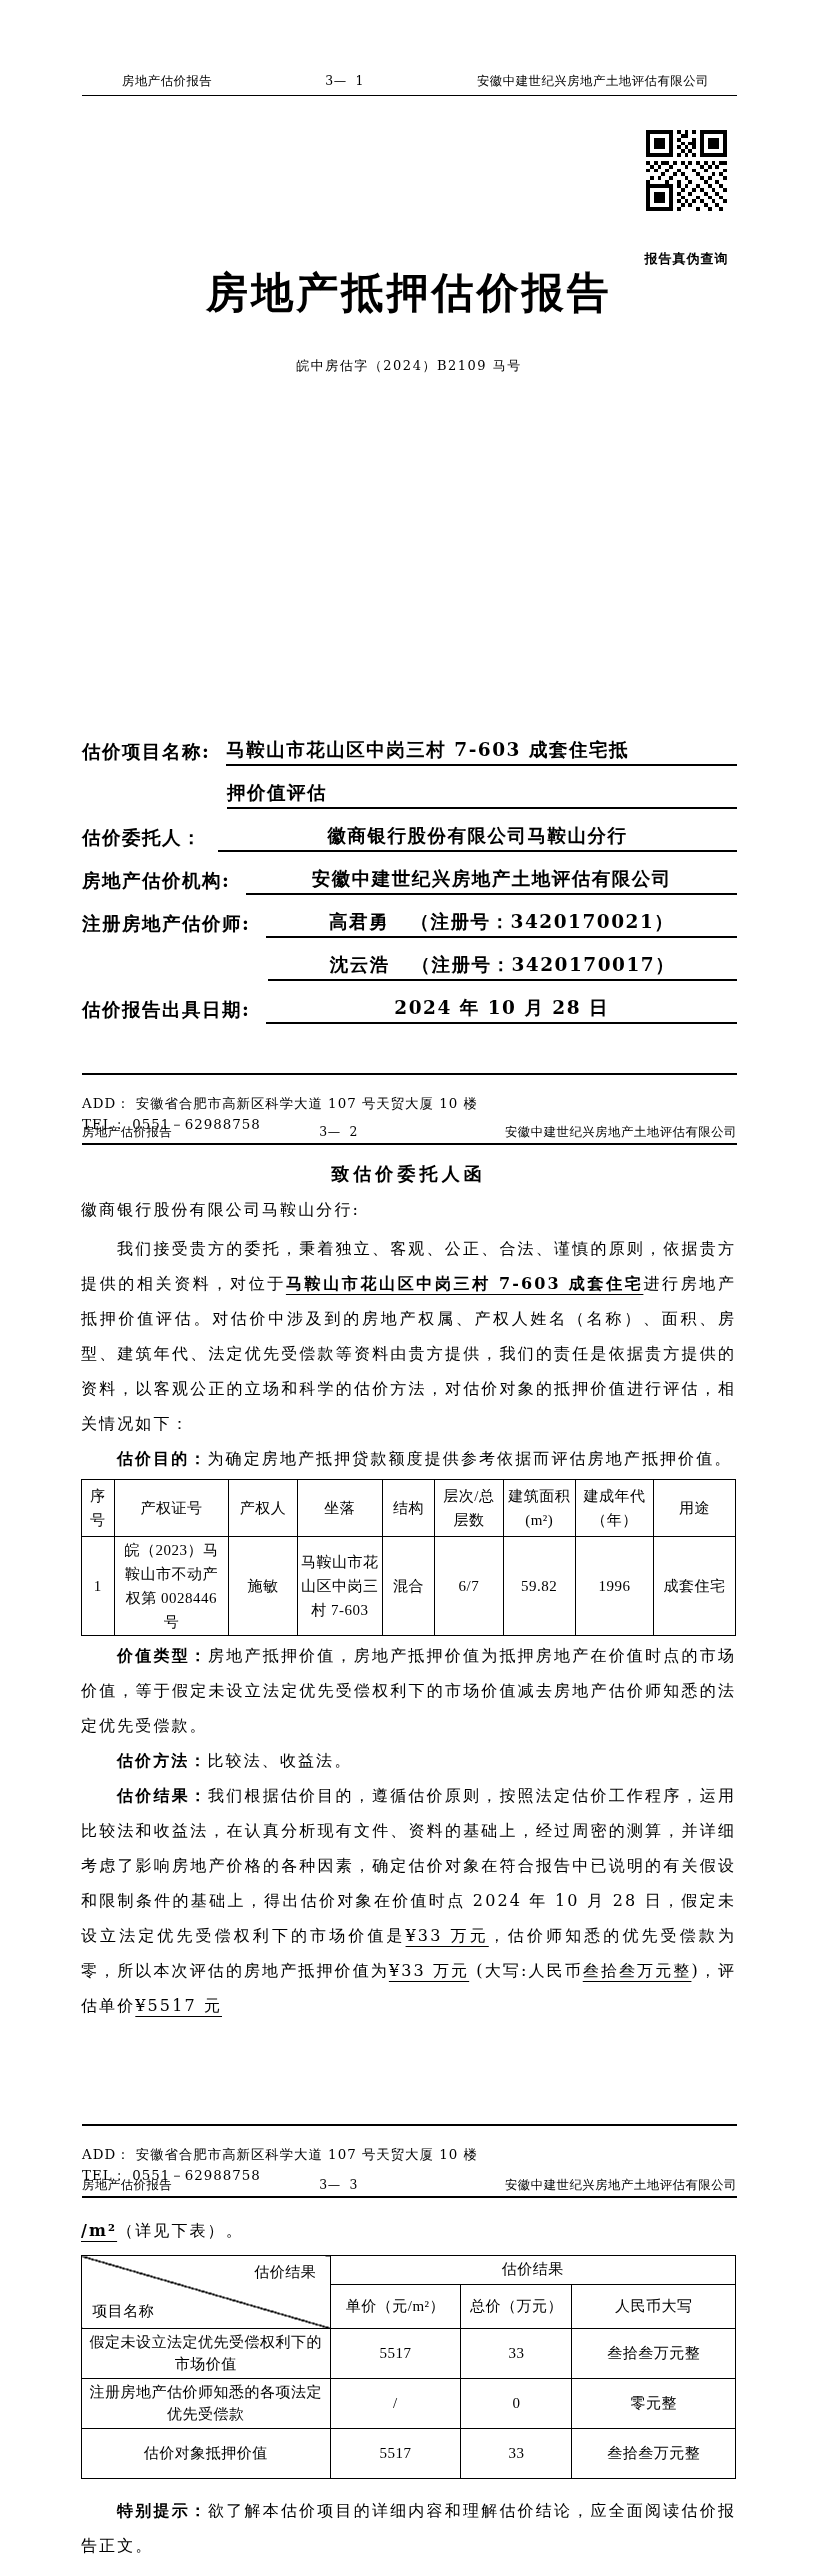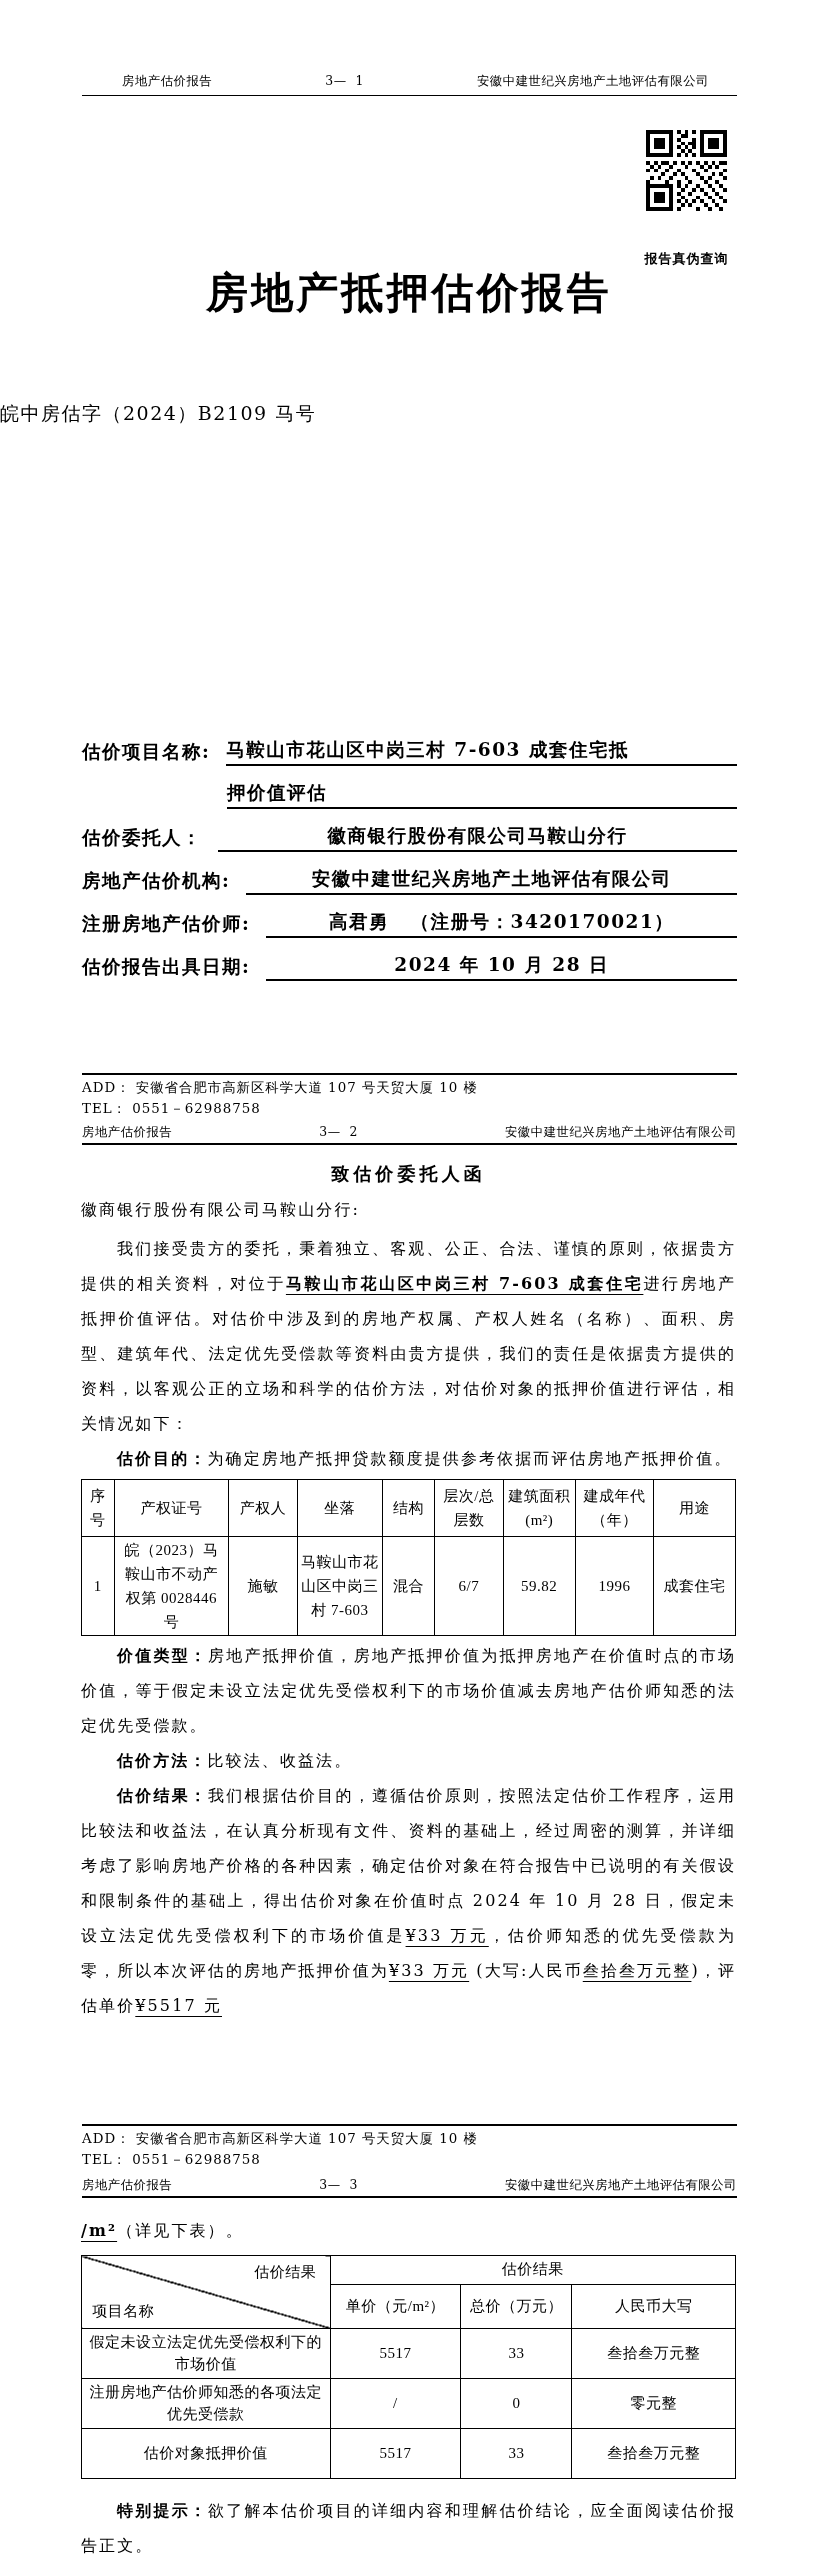--- a/index.html
+++ b/index.html
@@ -19,36 +19,36 @@
     position:absolute; left:82px; width:655px; top:73px;
     display:flex; justify-content:space-between; align-items:flex-end;
     font-size:12.4px; line-height:15.5px; letter-spacing:0.5px;
     border-bottom:1.5px solid #000; padding-bottom:6.2px; white-space:pre;
   }
   .phdr1 .h-left{margin-left:40px;}
   .phdr1 .h-right{margin-right:28px;}
   .pfoot{
     position:absolute; left:82px; width:655px;
     border-top:2.6px solid #000; font-size:13.4px; letter-spacing:1px;
-    padding-top:3px;
+    padding-top:19px;
   }
   .pfoot div{line-height:20.6px; white-space:pre;}
   
   .qr{position:absolute; left:646px; top:130px; width:81px; height:81px;}
   .qr-caption{
     position:absolute; left:629px; top:215px; width:115px; text-align:center;
     font-size:13px; font-weight:bold; letter-spacing:1px;margin-top:35px;
   }
   .cover-title{
     position:absolute; left:0; top:265px; width:100%; text-align:center;
     font-size:42px; font-weight:bold; letter-spacing:3.1px; white-space:pre;
   }
   .cover-docno{
-    position:absolute; left:0; top:357px; width:100%; 
-    font-size:19px; letter-spacing:1.5px; white-space:pre;margin-top:44px;
+    position:absolute; left:0; top:357px; width:100%; text-align:center;
+    font-size:13px; letter-spacing:1.5px; white-space:pre;
   }
   .cover-form{
     position:absolute; left:82px; top:723px; width:655px;
     font-size:18.5px; font-weight:bold; letter-spacing:1.5px;
   }
   .frow{display:flex; align-items:flex-end; height:43px;gap:16px;}
   .frow .lab{white-space:nowrap; padding-bottom:2.1px;}
   .fill{
     flex:1; border-bottom:2.1px solid #000; padding-bottom:2.1px;
     text-align:center; white-space:nowrap; min-width:0;margin-top:41px;
@@ -231,20 +231,24 @@
     </div>
     <div class="frow">
       <span class="lab">房地产估价机构:</span>
       <span class="fill">安徽中建世纪兴房地产土地评估有限公司</span>
     </div>
     <div class="frow">
       <span class="lab">注册房地产估价师:</span>
       <span class="fill"><span>高君勇</span><span class="regno">（注册号：3420170021）</span></span>
     </div>
     <div class="frow">
+      <span class="spacer2"></span>
+      <span class="fill"><span>沈云浩</span><span class="regno">（注册号：3420170017）</span></span>
+    </div>
+    <div class="frow">
       <span class="lab">估价报告出具日期:</span>
       <span class="fill">2024 年 10 月 28 日</span>
     </div>
   </div>
 
   <div class="pfoot" style="top:1073px;">
     <div>ADD： 安徽省合肥市高新区科学大道 107 号天贸大厦 10 楼</div>
     <div>TEL： 0551－62988758</div>
   </div>
 

